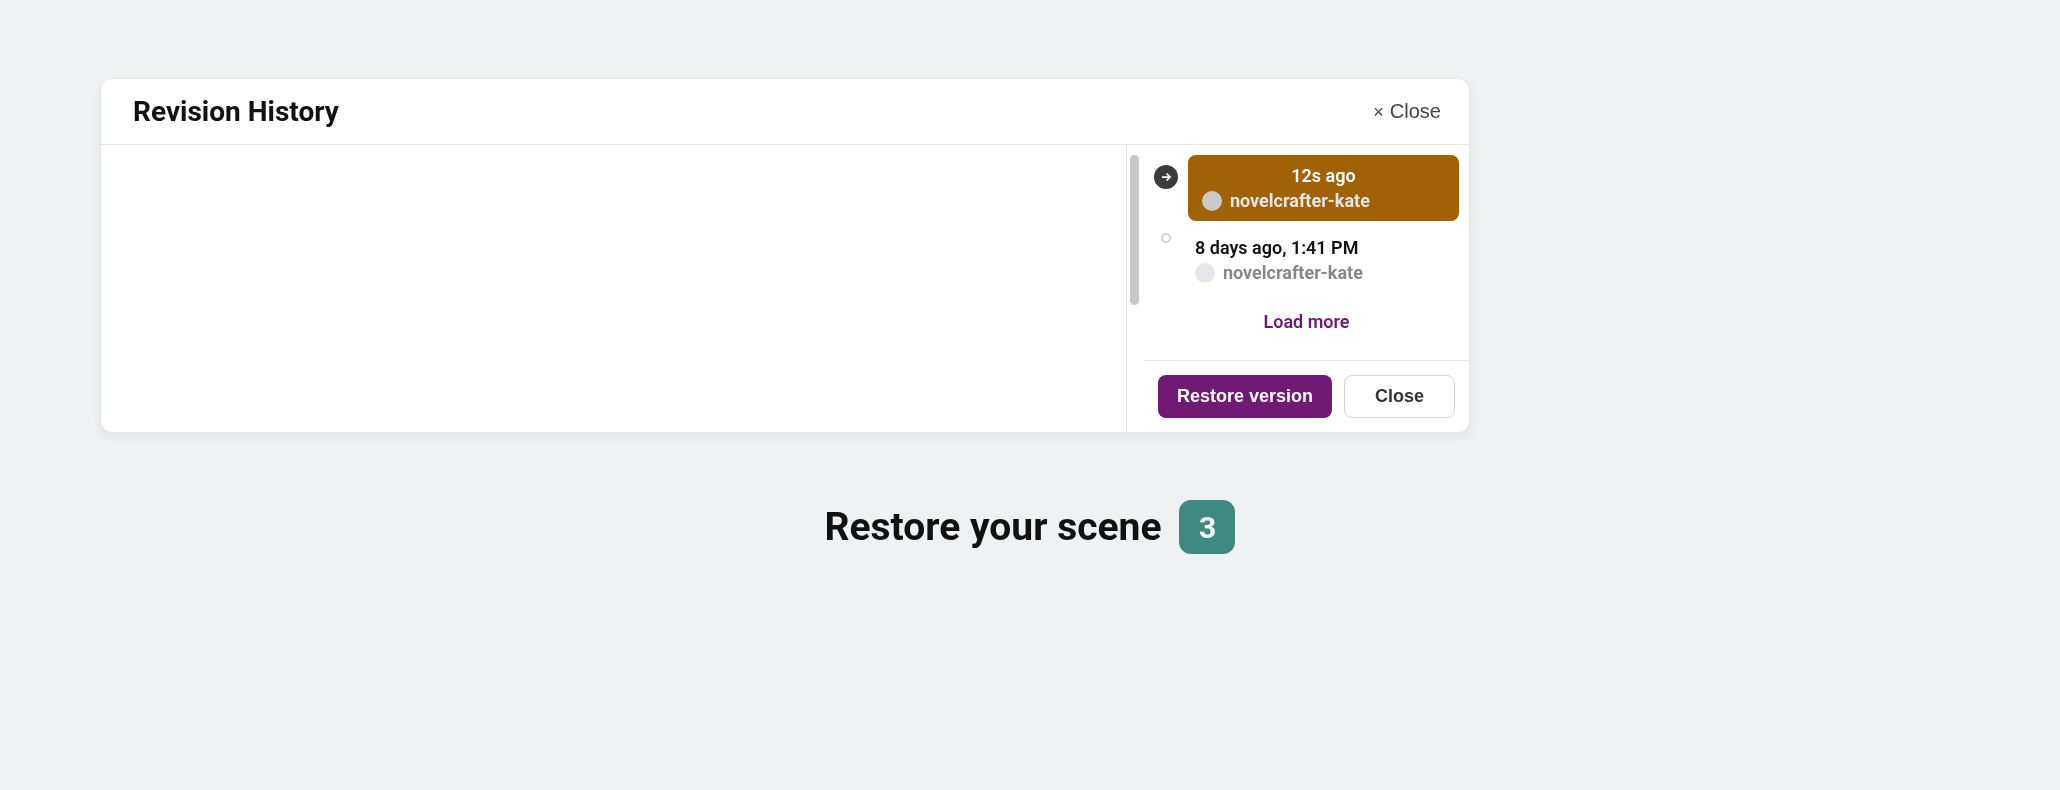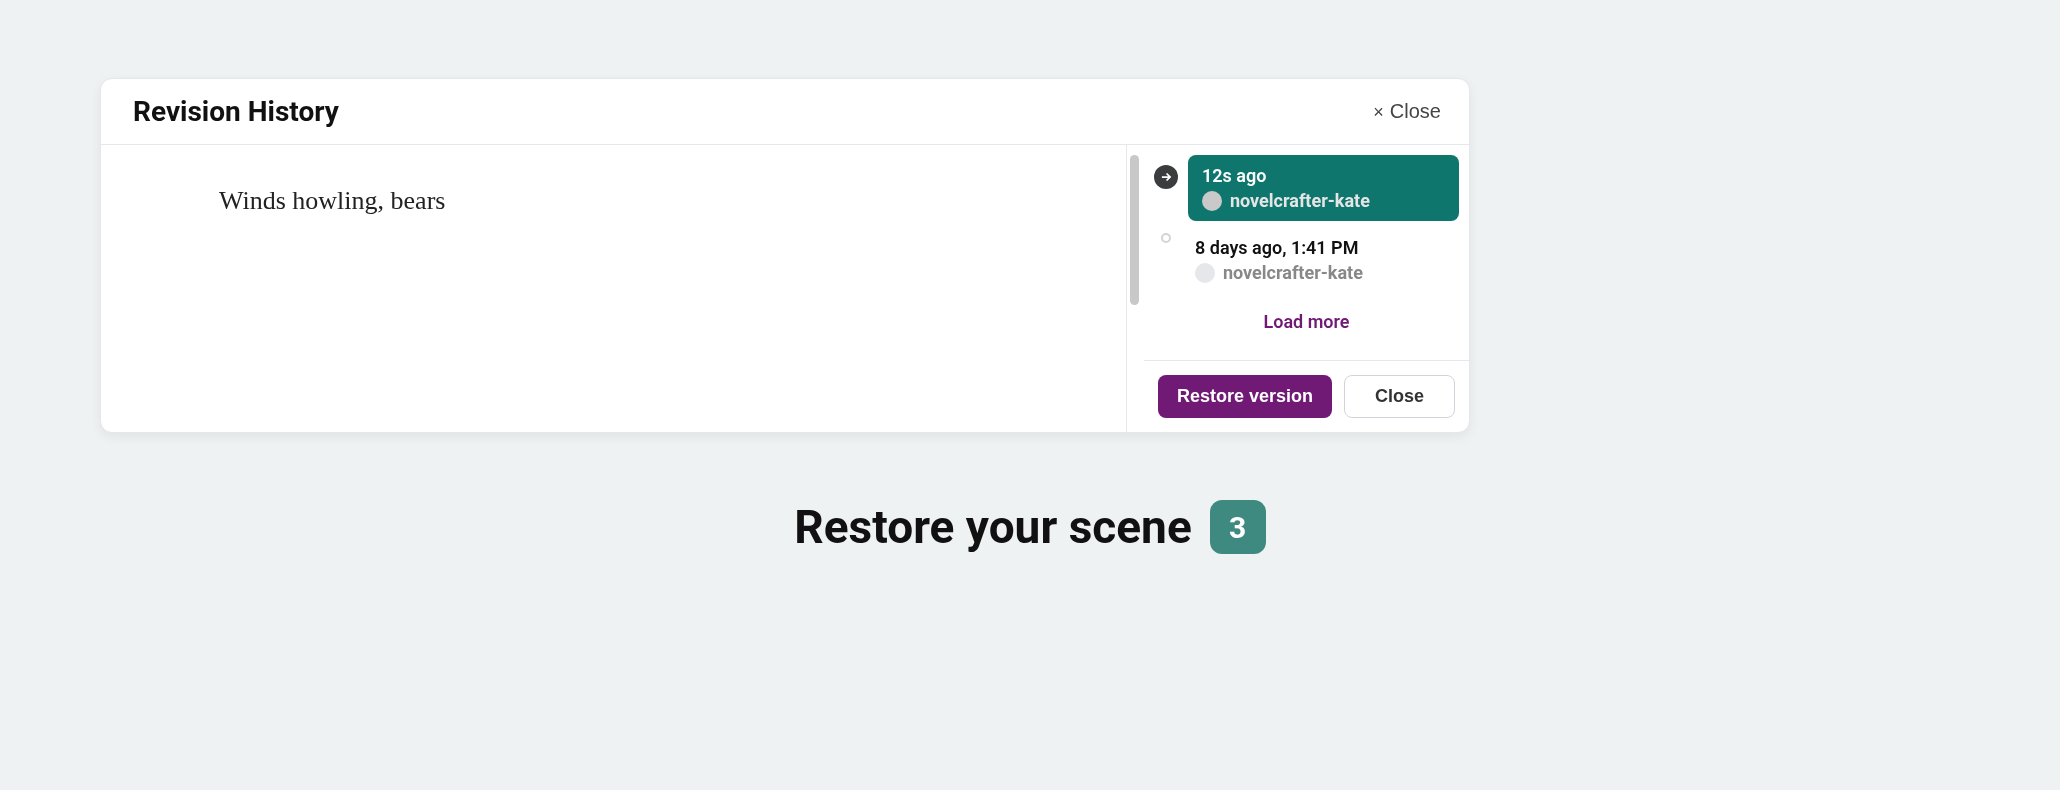--- a/index.html
+++ b/index.html
@@ -122,22 +122,23 @@
     border-radius: 50%;
     margin-left: 7px;
     margin-top: 6px;
   }
   .rev-card {
     flex: 1;
     border-radius: 8px;
     padding: 10px 14px;
   }
   .rev-card.active {
-    background: #0f766e;
+    background: #a16207;
     color: #fff;
+    text-align: center;
   }
   .rev-time {
     font-size: 18px;
     font-weight: 600;
     margin-bottom: 4px;
   }
   .rev-card.active .rev-time { color: #fff; }
   .rev-card.inactive .rev-time { color: #111; font-weight: 600; }
   .rev-author-row {
     display: flex;
@@ -194,21 +195,21 @@
     position: absolute;
     left: 0;
     width: 100%;
     top: 500px;
     display: flex;
     justify-content: center;
     align-items: center;
     gap: 18px;
   }
   .caption-text {
-    font-size: 46px;
+    font-size: 39px;
     font-weight: 700;
     color: #111;
   }
   .caption-badge {
     background: #3f8a80;
     color: #fff;
     font-size: 30px;
     font-weight: 700;
     width: 56px;
     height: 54px;
@@ -242,21 +243,20 @@
     <div class="modal-title">Revision History</div>
     <button class="close-top">
       <span class="x">×</span>
       <span>Close</span>
     </button>
   </div>
   <div class="modal-body">
 
     <div class="content-wrap">
       <div class="content-pane">
-        <p>Winds howling, bears</p>
       </div>
 
     </div>
 
     <div class="sidebar">
       <div class="sidebar-inner">
         <div class="sidebar-scrollbar">
           <div class="sidebar-scrollbar-thumb"></div>
         </div>
         <div class="sidebar-main">

